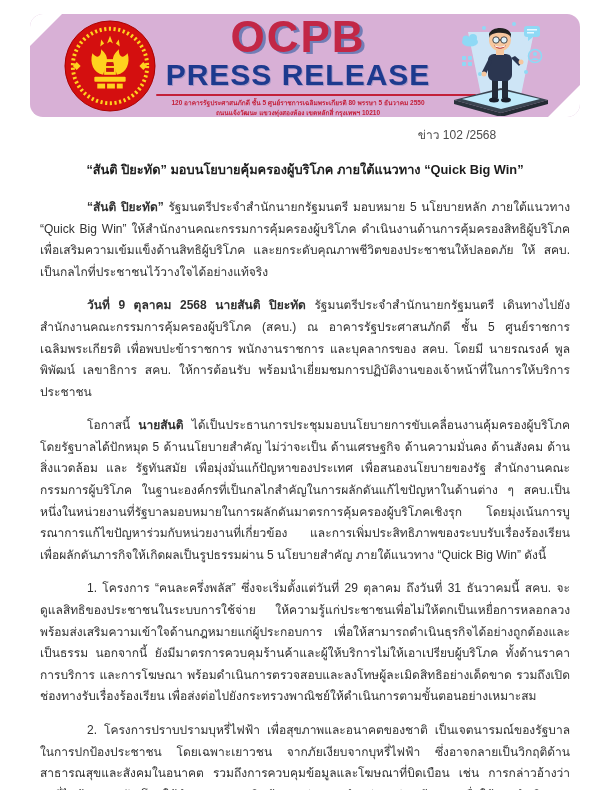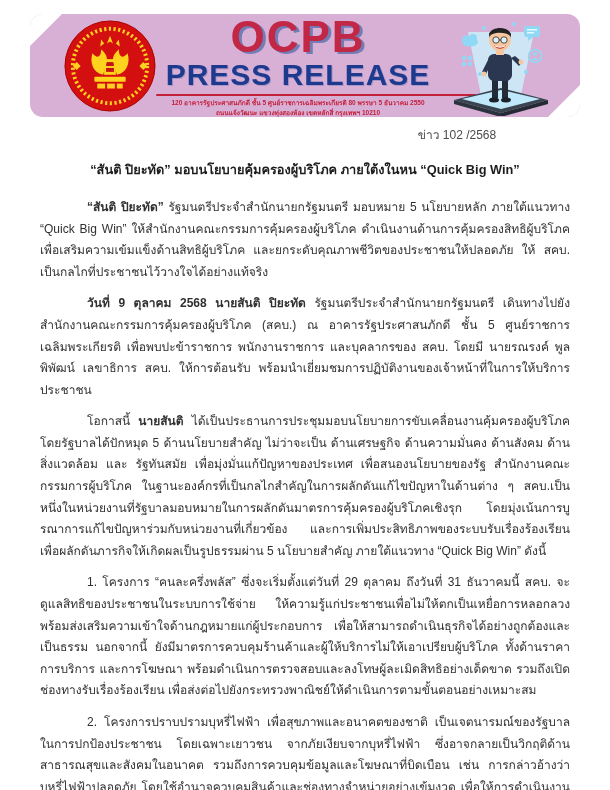--- a/index.html
+++ b/index.html
@@ -32,21 +32,21 @@
   .addr{font-size:6.5px;font-weight:bold;color:#c3203a;line-height:1.55;white-space:nowrap;}
   .mascot{flex:0 0 auto;width:122px;height:100px;margin-right:18px;}
   
   .meta{width:210px;margin:8px 48px 12px auto;text-align:center;
     font-size:12px;color:#4a4a4a;line-height:1.75;}
   
   .headline{margin:12px 40px 0 40px;text-align:center;font-weight:bold;
     font-size:12.8px;color:#1c1c1c;line-height:1.95;}
   
   .doc-body{margin:14px 40px 0 40px;font-size:12px;color:#303030;}
-  .para{margin:4px 0 10px 0;text-indent:47px;text-align:justify;line-height:1.8;}
+  .para{margin:12px 0 10px 0;text-indent:47px;text-align:justify;line-height:1.8;}
   .para .b{font-weight:bold;}
 </style>
 </head>
 <body>
 
 <div class="banner">
   <div class="seal">
     <svg viewBox="0 0 94 94" width="92" height="92">
       <circle cx="47" cy="47" r="46" fill="#d40f0f" stroke="#a80000" stroke-width="1"></circle>
       <circle cx="47" cy="47" r="38" fill="none" stroke="#ffd21e" stroke-width="4" stroke-dasharray="2.2 2.6"></circle>
@@ -134,21 +134,21 @@
       </g>
     </svg>
   </div>
 </div>
 
 <div class="meta">
   <div>ข่าว 102 /2568</div>
 </div>
 
 <div class="headline">
-  <div>“สันติ ปิยะทัด” มอบนโยบายคุ้มครองผู้บริโภค ภายใต้งในหน “Quick Big Win”</div>
+  <div>“สันติ ปิยะทัด” มอบนโยบายคุ้มครองผู้บริโภค ภายใต้แนวทาง “Quick Big Win”</div>
 </div>
 
 <div class="doc-body">
     <p class="para"><span class="b">“สันติ ปิยะทัด”</span><span> รัฐมนตรีประจำสำนักนายกรัฐมนตรี มอบหมาย 5 นโยบายหลัก ภายใต้แนวทาง “Quick Big Win” ให้สำนักงานคณะกรรมการคุ้มครองผู้บริโภค ดำเนินงานด้านการคุ้มครองสิทธิผู้บริโภค เพื่อเสริมความเข้มแข็งด้านสิทธิผู้บริโภค และยกระดับคุณภาพชีวิตของประชาชนให้ปลอดภัย ให้ สคบ. เป็นกลไกที่ประชาชนไว้วางใจได้อย่างแท้จริง</span></p>
     <p class="para"><span class="b">วันที่ 9 ตุลาคม 2568 นายสันติ ปิยะทัด</span><span> รัฐมนตรีประจำสำนักนายกรัฐมนตรี เดินทางไปยังสำนักงานคณะกรรมการคุ้มครองผู้บริโภค (สคบ.) ณ อาคารรัฐประศาสนภักดี ชั้น 5 ศูนย์ราชการเฉลิมพระเกียรติ เพื่อพบปะข้าราชการ พนักงานราชการ และบุคลากรของ สคบ. โดยมี นายรณรงค์ พูลพิพัฒน์ เลขาธิการ สคบ. ให้การต้อนรับ พร้อมนำเยี่ยมชมการปฏิบัติงานของเจ้าหน้าที่ในการให้บริการประชาชน</span></p>
     <p class="para"><span>โอกาสนี้ </span><span class="b">นายสันติ</span><span> ได้เป็นประธานการประชุมมอบนโยบายการขับเคลื่อนงานคุ้มครองผู้บริโภค โดยรัฐบาลได้ปักหมุด 5 ด้านนโยบายสำคัญ ไม่ว่าจะเป็น ด้านเศรษฐกิจ ด้านความมั่นคง ด้านสังคม ด้านสิ่งแวดล้อม และ รัฐทันสมัย เพื่อมุ่งมั่นแก้ปัญหาของประเทศ เพื่อสนองนโยบายของรัฐ สำนักงานคณะกรรมการผู้บริโภค ในฐานะองค์กรที่เป็นกลไกสำคัญในการผลักดันแก้ไขปัญหาในด้านต่าง ๆ สคบ.เป็นหนึ่งในหน่วยงานที่รัฐบาลมอบหมายในการผลักดันมาตรการคุ้มครองผู้บริโภคเชิงรุก โดยมุ่งเน้นการบูรณาการแก้ไขปัญหาร่วมกับหน่วยงานที่เกี่ยวข้อง และการเพิ่มประสิทธิภาพของระบบรับเรื่องร้องเรียน เพื่อผลักดันภารกิจให้เกิดผลเป็นรูปธรรมผ่าน 5 นโยบายสำคัญ ภายใต้แนวทาง “Quick Big Win” ดังนี้</span></p>
     <p class="para"><span>1. โครงการ “คนละครึ่งพลัส” ซึ่งจะเริ่มตั้งแต่วันที่ 29 ตุลาคม ถึงวันที่ 31 ธันวาคมนี้ สคบ. จะดูแลสิทธิของประชาชนในระบบการใช้จ่าย ให้ความรู้แก่ประชาชนเพื่อไม่ให้ตกเป็นเหยื่อการหลอกลวง พร้อมส่งเสริมความเข้าใจด้านกฎหมายแก่ผู้ประกอบการ เพื่อให้สามารถดำเนินธุรกิจได้อย่างถูกต้องและเป็นธรรม นอกจากนี้ ยังมีมาตรการควบคุมร้านค้าและผู้ให้บริการไม่ให้เอาเปรียบผู้บริโภค ทั้งด้านราคา การบริการ และการโฆษณา พร้อมดำเนินการตรวจสอบและลงโทษผู้ละเมิดสิทธิอย่างเด็ดขาด รวมถึงเปิดช่องทางรับเรื่องร้องเรียน เพื่อส่งต่อไปยังกระทรวงพาณิชย์ให้ดำเนินการตามขั้นตอนอย่างเหมาะสม</span></p>
     <p class="para"><span>2. โครงการปราบปรามบุหรี่ไฟฟ้า เพื่อสุขภาพและอนาคตของชาติ เป็นเจตนารมณ์ของรัฐบาลในการปกป้องประชาชน โดยเฉพาะเยาวชน จากภัยเงียบจากบุหรี่ไฟฟ้า ซึ่งอาจกลายเป็นวิกฤติด้านสาธารณสุขและสังคมในอนาคต รวมถึงการควบคุมข้อมูลและโฆษณาที่บิดเบือน เช่น การกล่าวอ้างว่าบุหรี่ไฟฟ้าปลอดภัย โดยใช้อำนาจควบคุมสินค้าและช่องทางจำหน่ายอย่างเข้มงวด เพื่อให้การดำเนินงานสอดคล้องกับนโยบายของรัฐอย่างเป็นรูปธรรม</span></p>
   </div>
 

